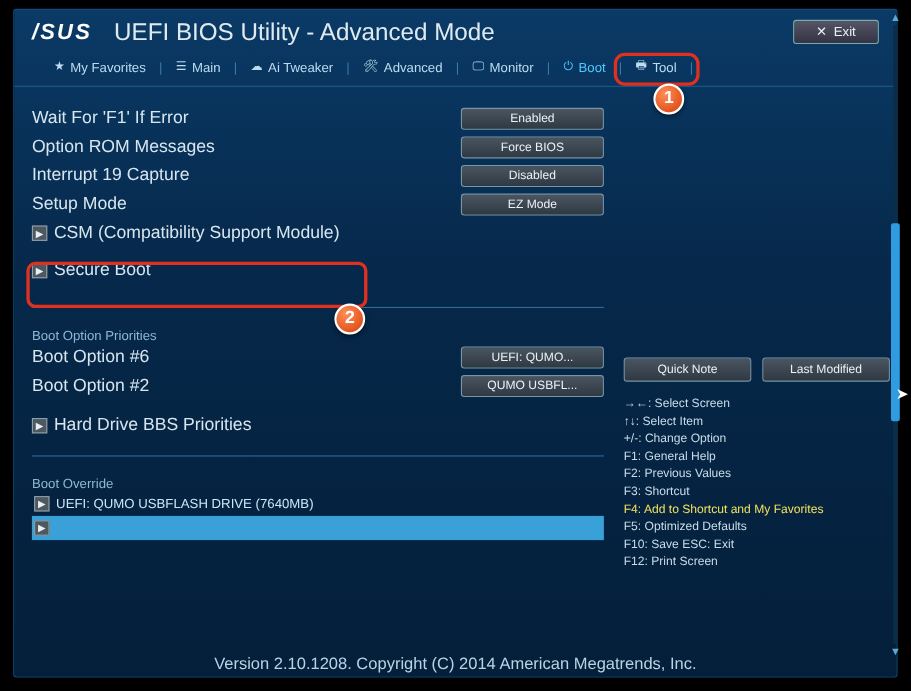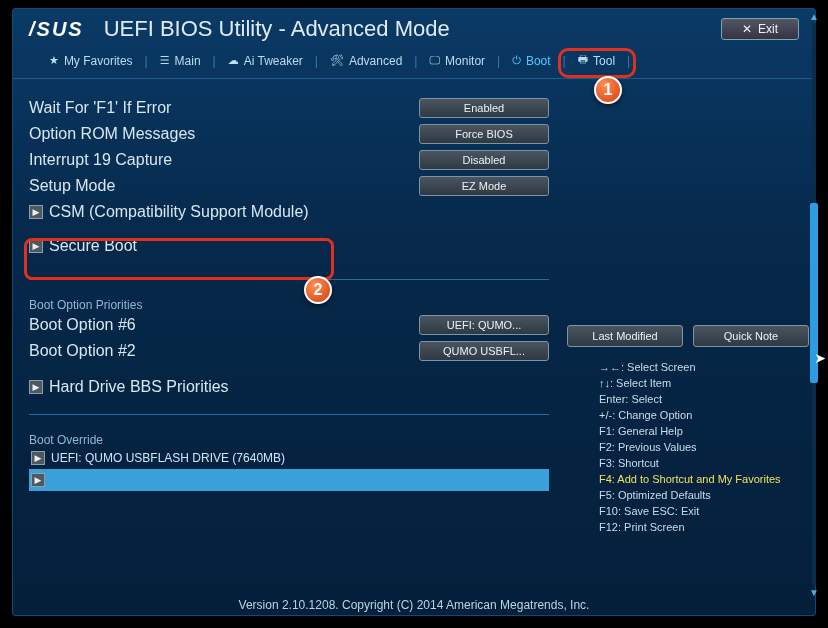--- a/index.html
+++ b/index.html
@@ -143,25 +143,25 @@
 }
 .side-btns {
   display: flex; gap: 10px; margin-top: 230px; margin-bottom: 12px;
 }
 .side-btn {
   flex: 1; height: 22px;
   background: linear-gradient(#4a5560, #2e3942);
   border: 1px solid #7a95a5; border-radius: 3px;
   color: #eaf2f6; font-size: 11px; cursor: pointer;
 }
-.help-text { font-size: 11px; line-height: 16px; color: #c8dce8; margin-left: 32px; }
+.help-text { font-size: 11px; line-height: 16px; color: #c8dce8; }
 .help-text .hl { color: #f3e15a; }
 .footer {
   position: absolute; left: 0; right: 0; bottom: 3px;
-  text-align: center; font-size: 12px; color: #b8d4e4;
+  text-align: center; font-size: 15px; color: #b8d4e4;
 }
 .secure-highlight {
   position: absolute;
   border: 3px solid #e03020;
   border-radius: 8px;
   pointer-events: none;
 }
 .cursor-img {
   position: absolute;
   right: 2px; top: 350px;
@@ -276,27 +276,26 @@
       <div class="scrollbar">
         <div class="scroll-arrow" style="top:-2px">▲</div>
         <div class="scroll-track"></div>
         <div class="scroll-thumb" style="top:190px"></div>
         <div class="scroll-arrow" style="bottom:-2px">▼</div>
       </div>
     </div>
 
     <div class="side-col">
       <div class="side-btns">
+        <button class="side-btn">Quick Note</button>
         <button class="side-btn">Last Modified</button>
-        <button class="side-btn">Quick Note</button>
       </div>
       <div class="help-text">
         <div>→←: Select Screen</div>
         <div>↑↓: Select Item</div>
-        <div>Enter: Select</div>
         <div>+/-: Change Option</div>
         <div>F1: General Help</div>
         <div>F2: Previous Values</div>
         <div>F3: Shortcut</div>
         <div class="hl">F4: Add to Shortcut and My Favorites</div>
         <div>F5: Optimized Defaults</div>
         <div>F10: Save  ESC: Exit</div>
         <div>F12: Print Screen</div>
       </div>
     </div>

